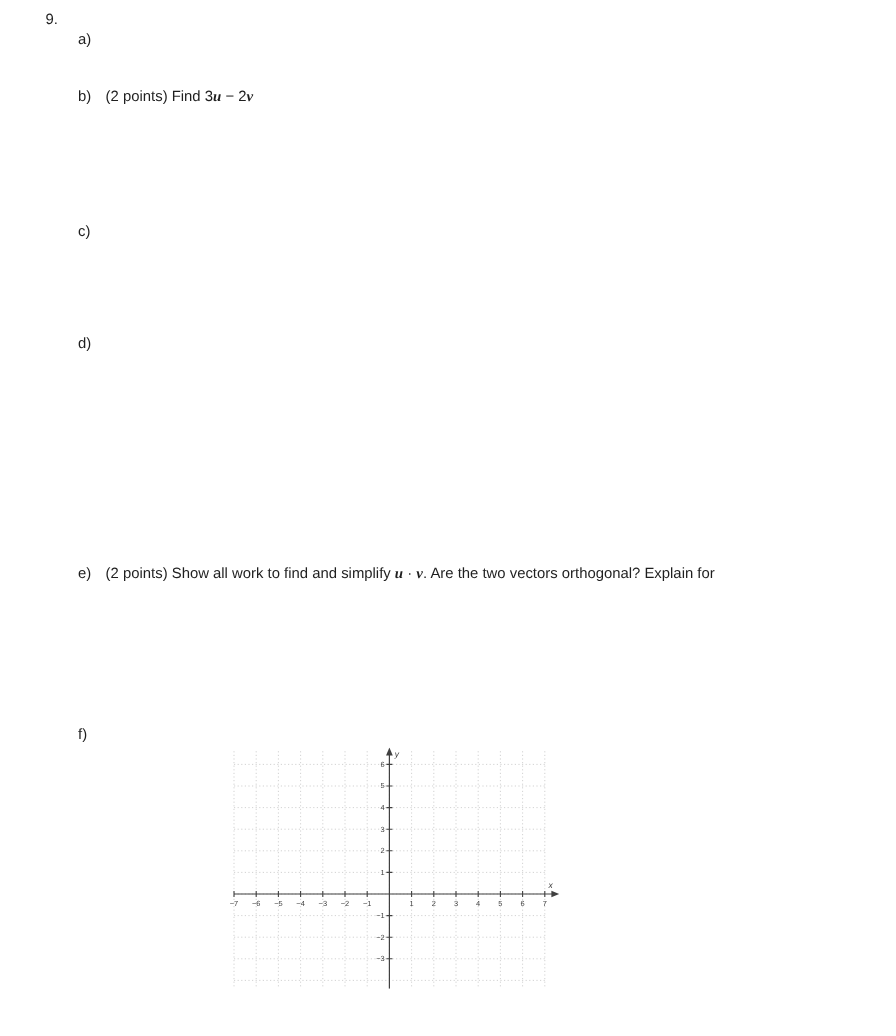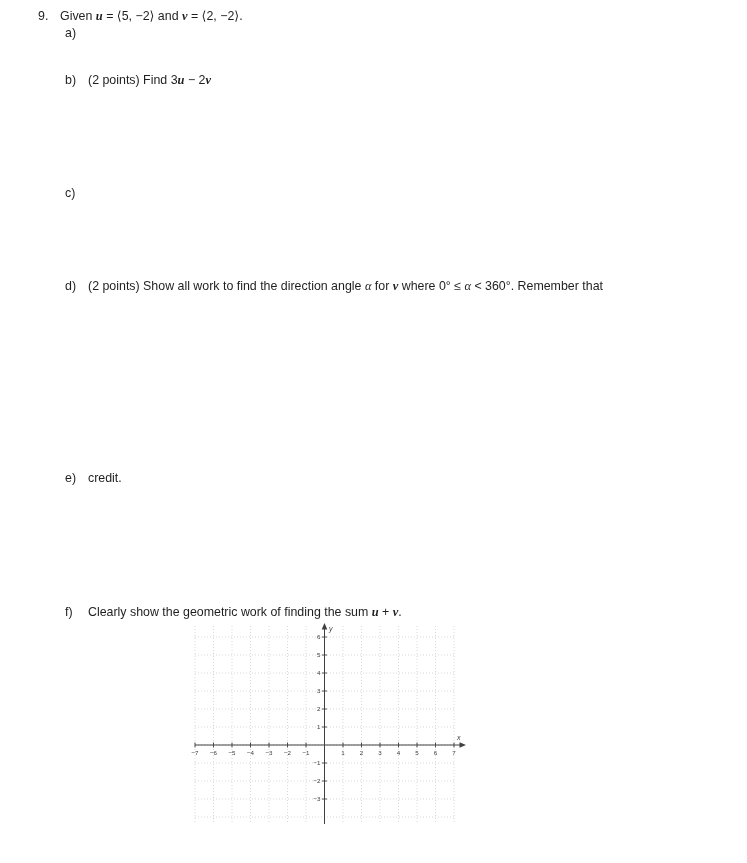--- a/index.html
+++ b/index.html
@@ -27,23 +27,20 @@
   .graph-wrap{margin-top:2px;margin-left:149px;}
   svg text{font-family:"Liberation Sans",sans-serif;}
 </style>
 </head>
 <body>
 
 <div class="page">
 
   <div class="intro-row">
     <span class="qnum">9.</span>
-    <span class="part-text">
-        <span class="line"><span>Given </span><span class="seg-vec">u</span><span> = ⟨5, −2⟩ and </span><span class="seg-vec">v</span><span> = ⟨2, −2⟩.</span></span>
-      </span>
   </div>
 
   <div class="parts">
 
     <div class="part">
       <span class="part-label">a)</span>
     </div>
 
     <div class="part mt-b">
       <span class="part-label">b)</span>
@@ -52,35 +49,33 @@
         </span>
     </div>
 
     <div class="part wide-label mt-c">
       <span class="part-label">c)</span>
     </div>
 
     <div class="part mt-d">
       <span class="part-label">d)</span>
       <span class="part-text">
-          <span class="line"><span>(2 points) Show all work to find the direction angle </span><span class="seg-it">α</span><span> for </span><span class="seg-vec">v</span><span> where 0° ≤ </span><span class="seg-it">α</span><span> &lt; 360°. Remember that</span></span>
         </span>
     </div>
 
     <div class="part mt-e">
       <span class="part-label">e)</span>
       <span class="part-text">
-          <span class="line"><span>credit.</span></span>
+          <span class="line"><span>(2 points) Show all work to find and simplify </span><span class="seg-vec">u</span><span> · </span><span class="seg-vec">v</span><span>. Are the two vectors orthogonal? Explain for</span></span>
         </span>
     </div>
 
     <div class="part mt-f">
       <span class="part-label">f)</span>
       <span class="part-text">
-          <span class="line"><span>Clearly show the geometric work of finding the sum </span><span class="seg-vec">u</span><span> + </span><span class="seg-vec">v</span><span>.</span></span>
         </span>
     </div>
 
   </div>
 
   <div class="graph-wrap">
     <svg xmlns="http://www.w3.org/2000/svg" width="280" height="201" viewBox="0 0 280 201">
         <line x1="8" y1="3" x2="8" y2="201" stroke="#c9c9c9" stroke-width="0.7" stroke-dasharray="1,2"></line>
         <line x1="26.5" y1="3" x2="26.5" y2="201" stroke="#c9c9c9" stroke-width="0.7" stroke-dasharray="1,2"></line>
         <line x1="45" y1="3" x2="45" y2="201" stroke="#c9c9c9" stroke-width="0.7" stroke-dasharray="1,2"></line>

